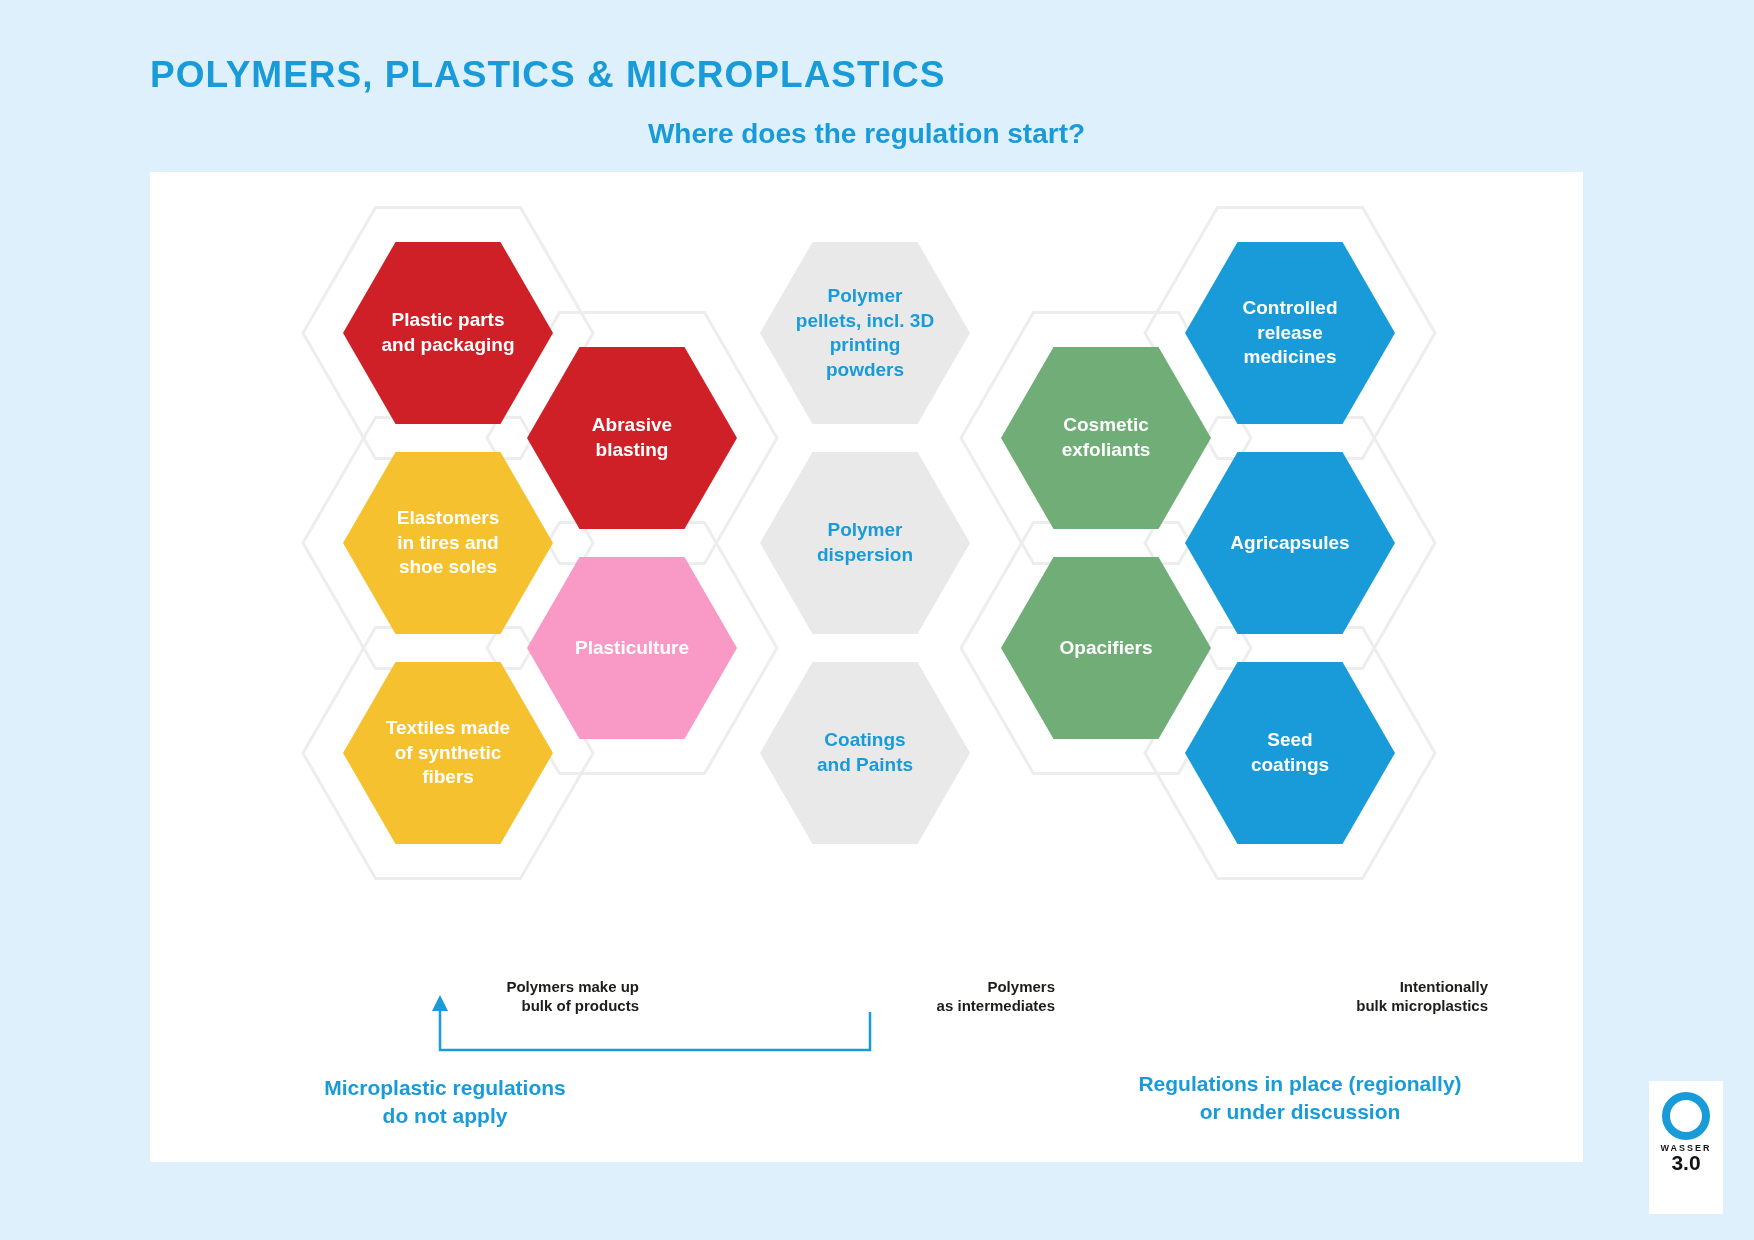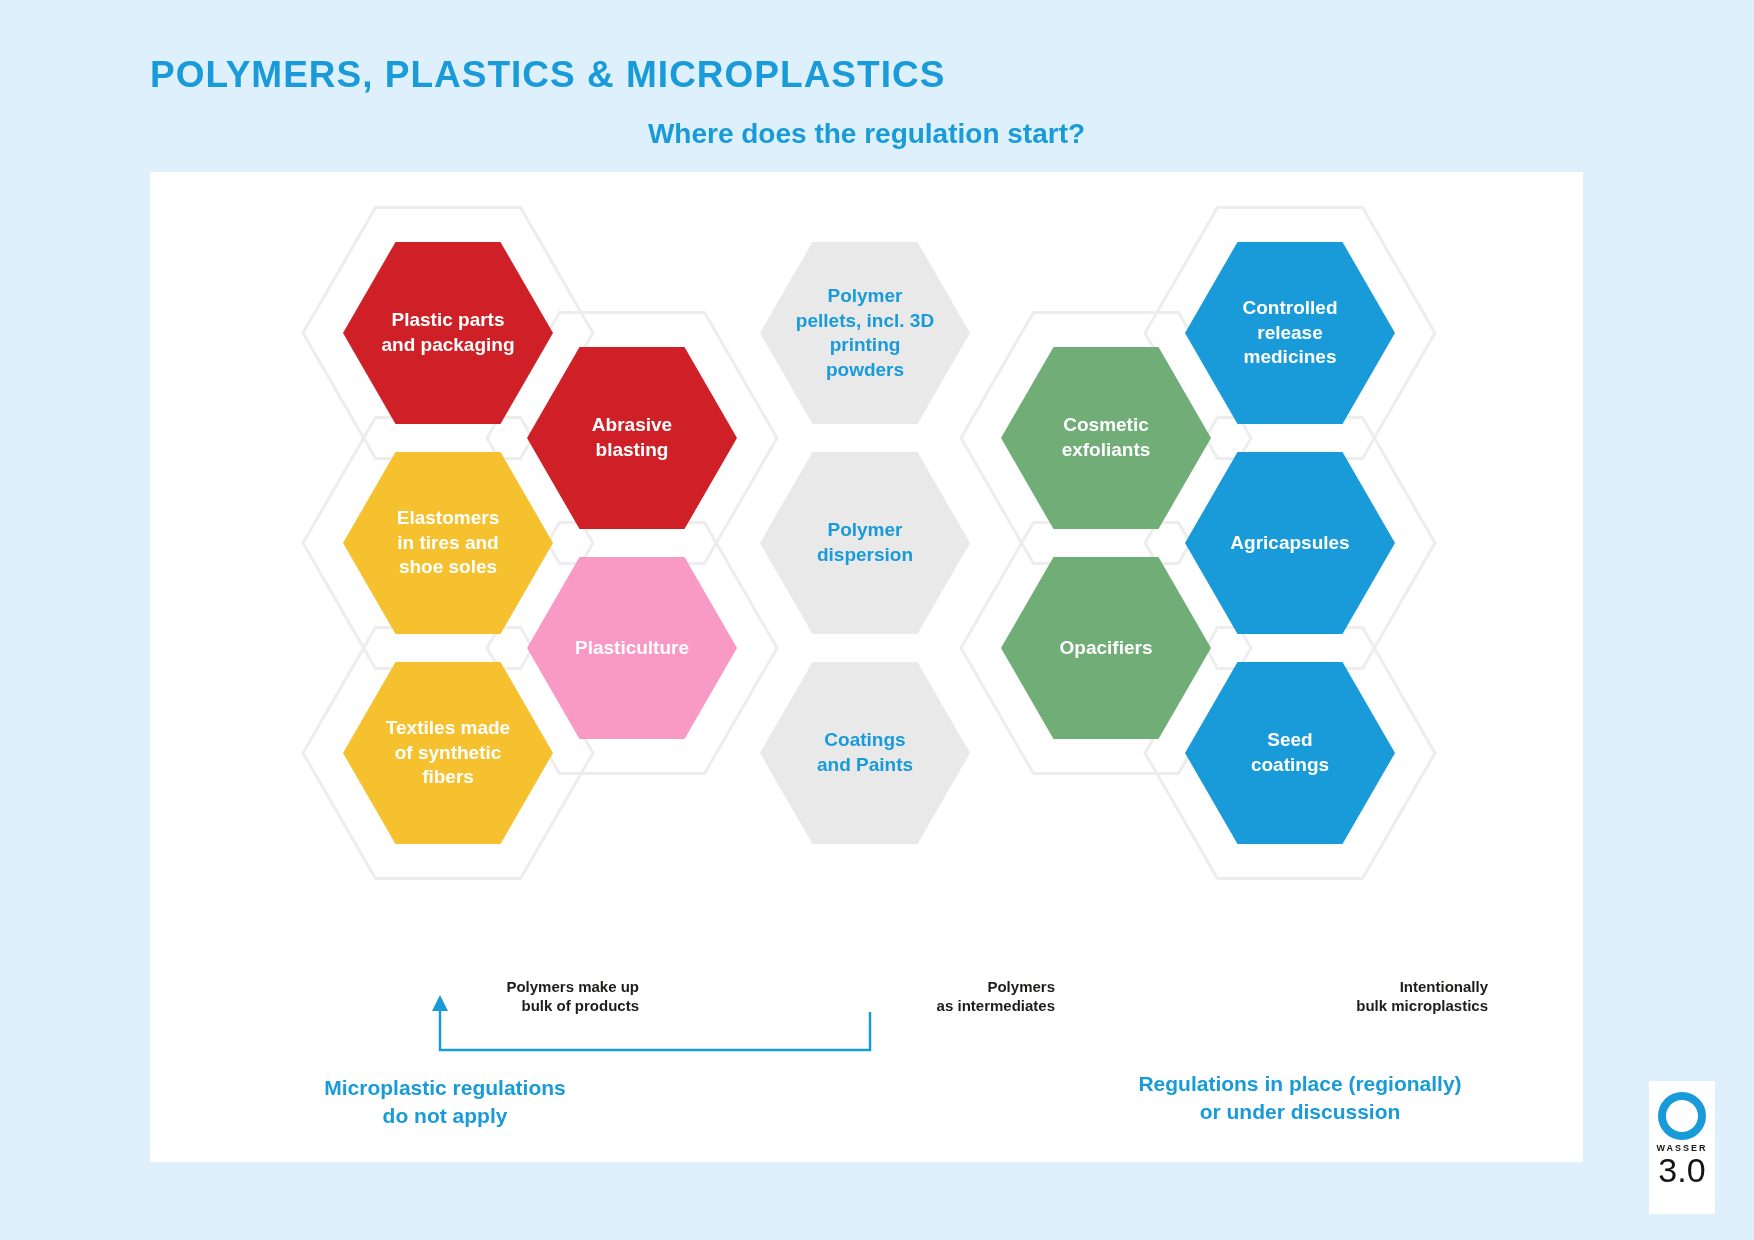--- a/index.html
+++ b/index.html
@@ -33,32 +33,32 @@
     position:absolute; top:997px; transform:translate(-50%,-50%);
     width:380px; text-align:right; font-size:15px; font-weight:bold;
     line-height:1.25; white-space:pre-line; color: var(--dark, #1d1d1b);
   }
   .annotation {
     position:absolute; transform:translate(-50%,-50%);
     width:440px; text-align:center; font-size:21px; font-weight:bold;
     line-height:1.35; white-space:pre-line; color: var(--accent, #189bd8);
   }
   .logo-box {
-    position:absolute; left:1649px; top:1081px; width:66px; height:133px;
+    position:absolute; left:1649px; top:1081px; width:74px; height:133px;
     background:#ffffff; text-align:center;
   }
   .logo-ring {
     width:32px; height:32px; border:8px solid var(--accent, #189bd8);
     border-radius:50%; margin:11px auto 3px auto;
   }
   .logo-wasser {
     font-size:9px; font-weight:bold; letter-spacing:2px; color:#141414;
   }
   .logo-version {
-    font-size:34px; font-weight:normal; color:#141414; margin-top:-2px;
+    font-size:21px; font-weight:bold; color:#141414; margin-top:-2px;
   }
 </style>
 </head>
 <body>
 
 <div class="title">POLYMERS, PLASTICS &amp; MICROPLASTICS</div>
 <div class="subtitle">Where does the regulation start?</div>
 
 <div class="card"></div>
 

